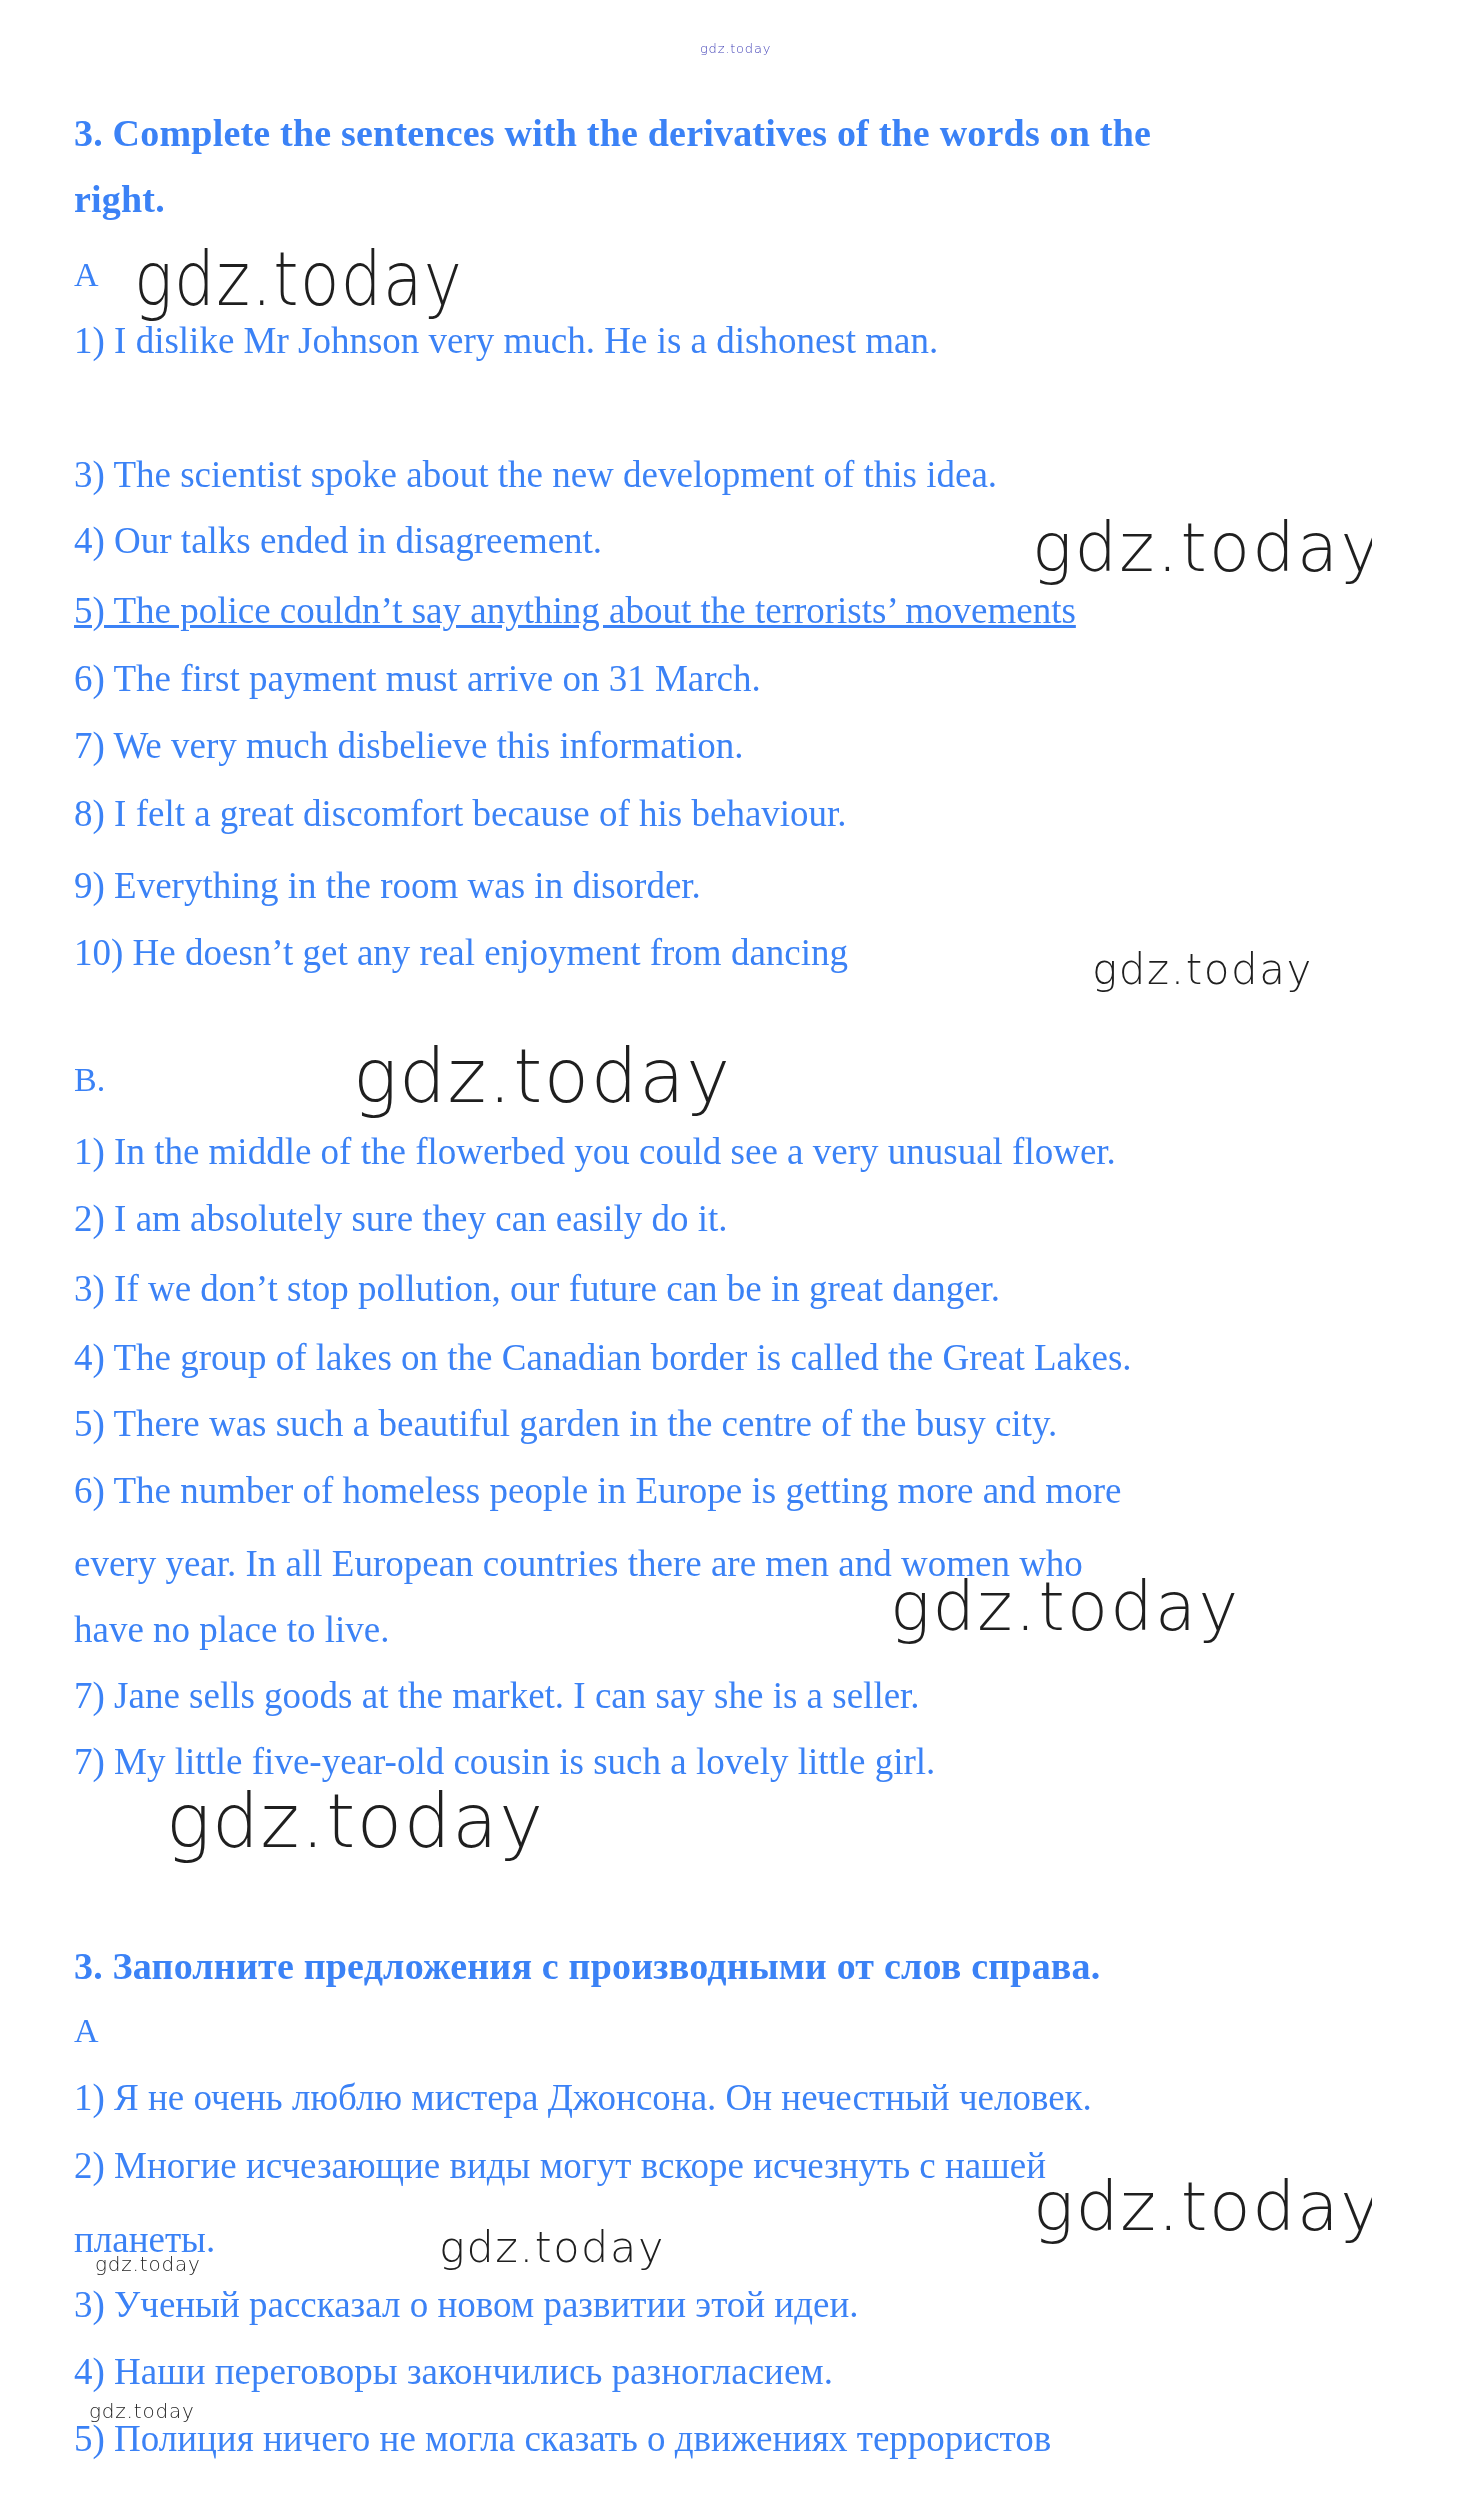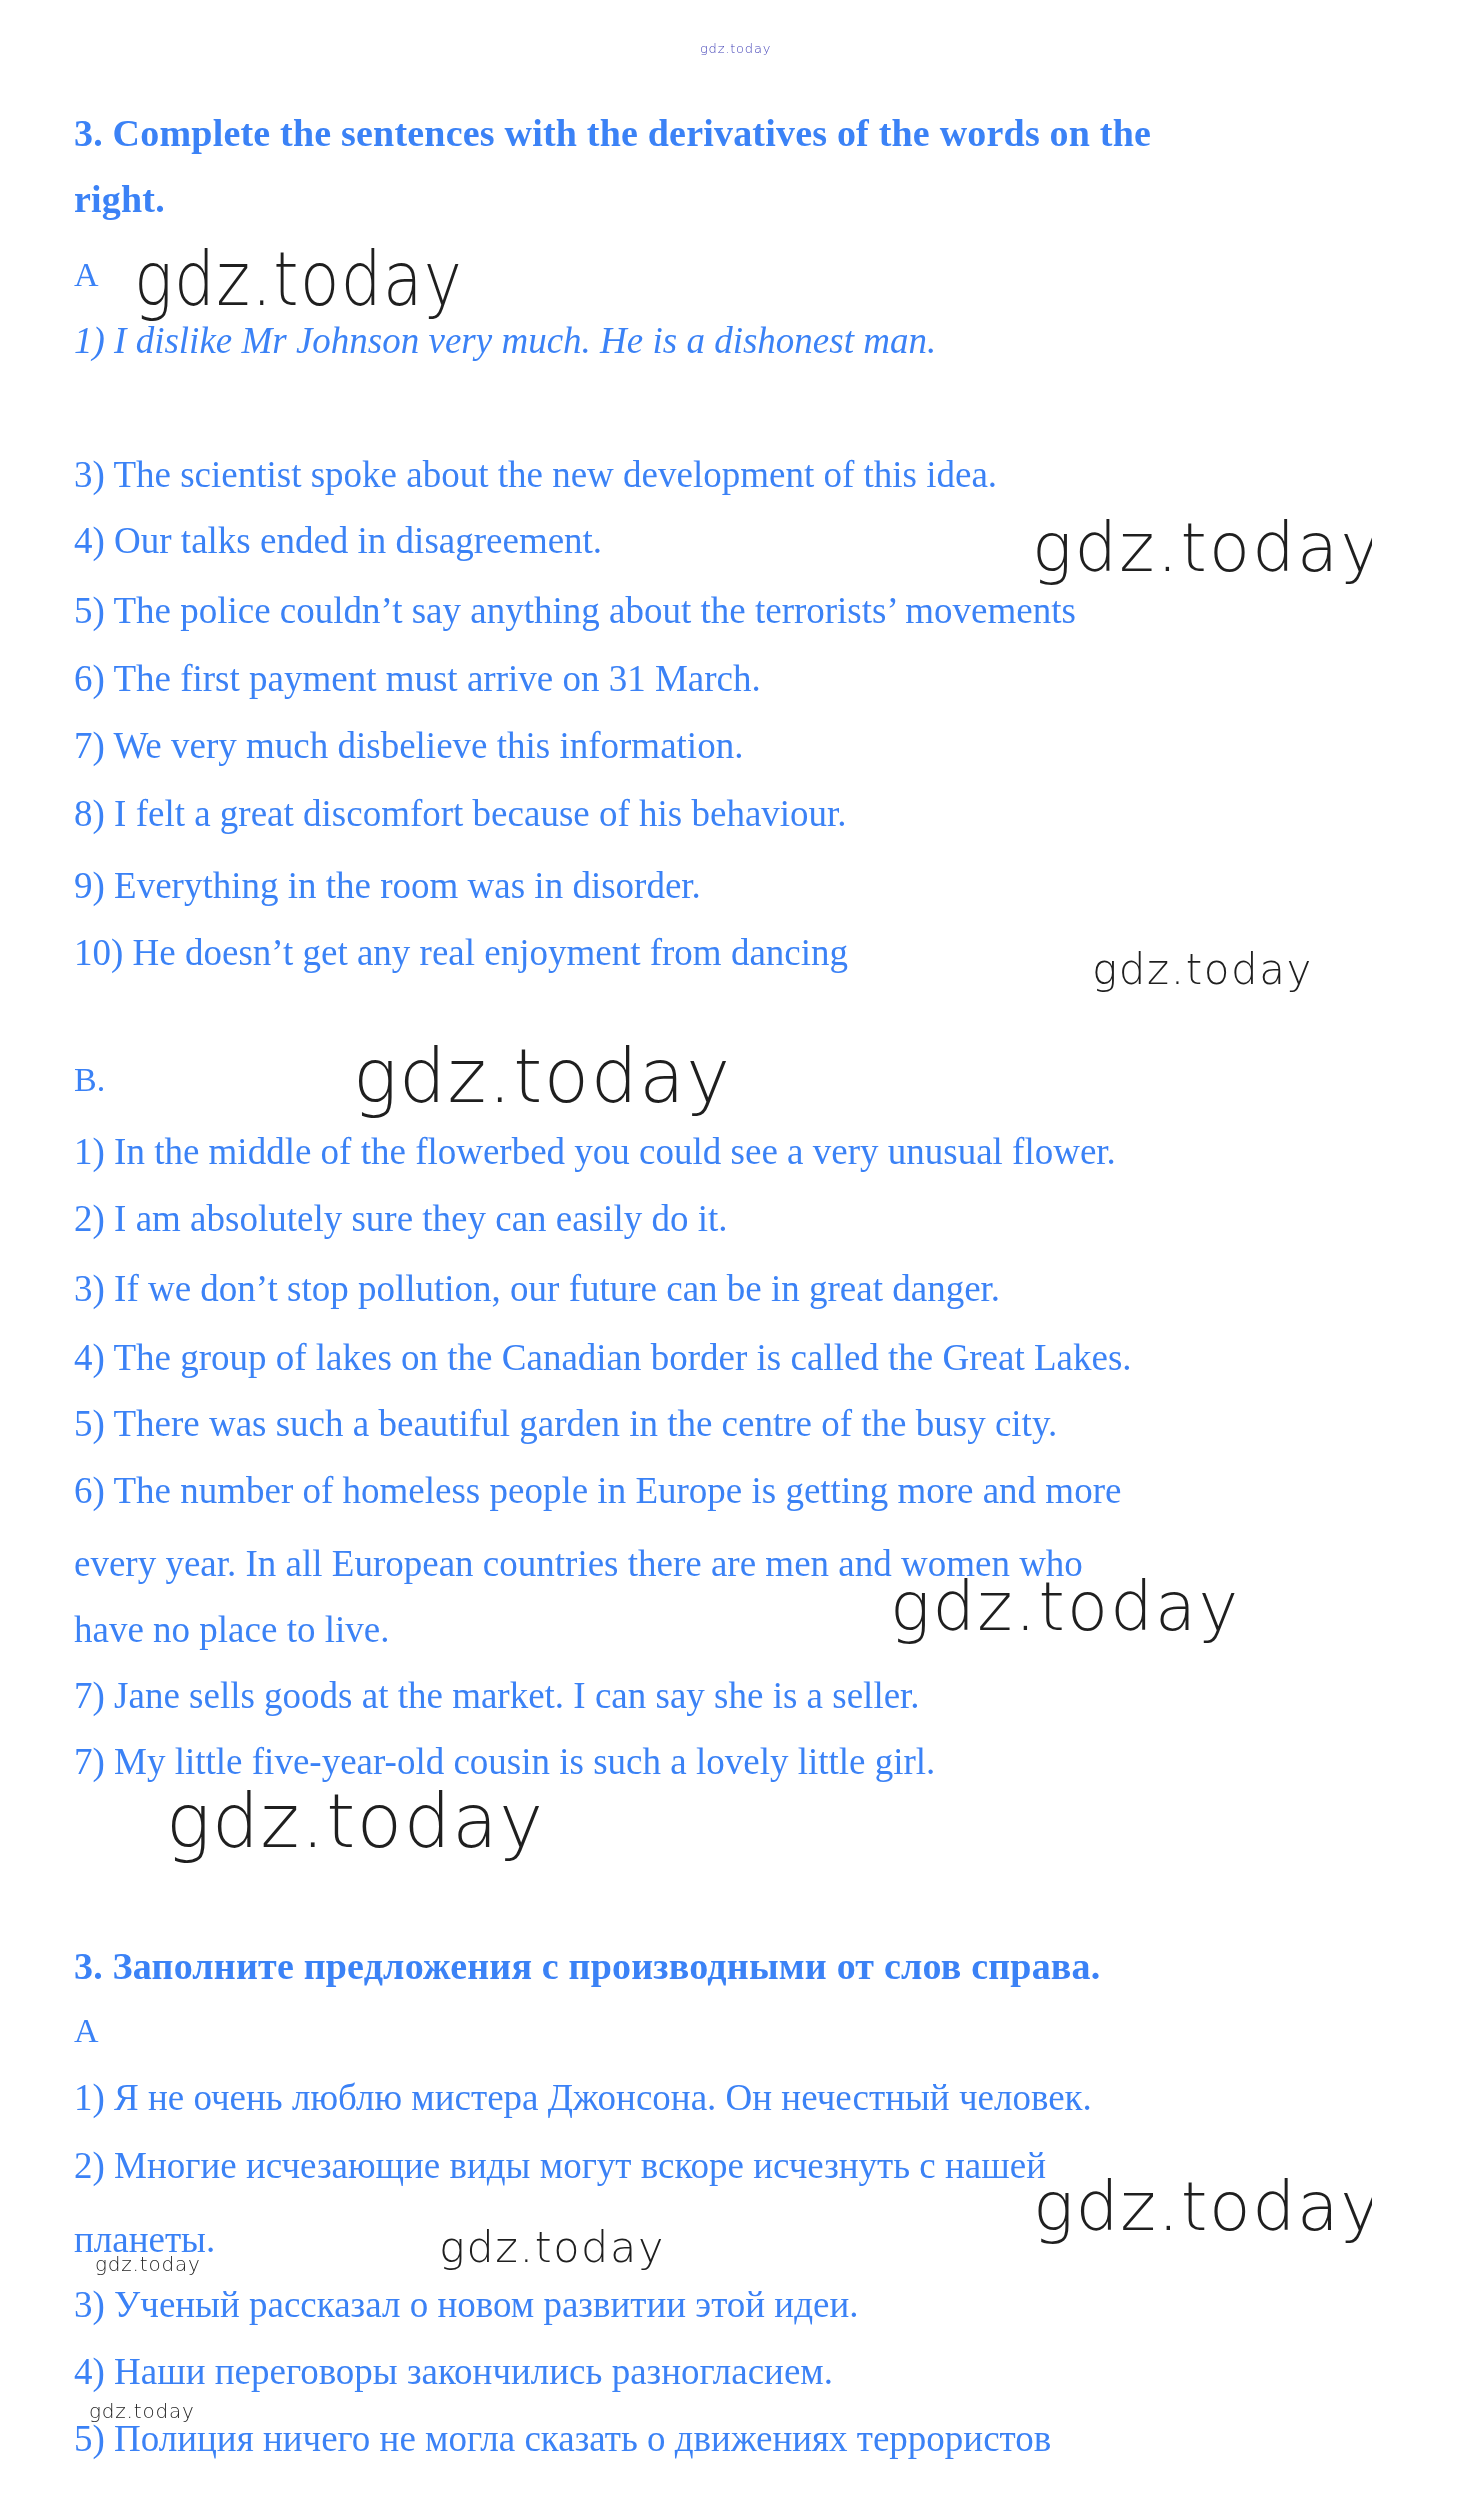--- a/index.html
+++ b/index.html
@@ -48,24 +48,24 @@
   <div class="wm" style="left:166px; top:1744px; font-size:74px;">gdz.today</div>
   <div class="wm" style="left:1033px; top:2133px; font-size:68px;">gdz.today</div>
   <div class="wm" style="left:439px; top:2186px; font-size:43px;">gdz.today</div>
   <div class="wm" style="left:95px; top:2214px; font-size:20px; letter-spacing:0.8px;">gdz.today</div>
   <div class="wm" style="left:89px; top:2361px; font-size:20px; letter-spacing:0.8px;">gdz.today</div>
 
   <div class="t bold" style="top:74px;">3. Complete the sentences with the derivatives of the words on the</div>
   <div class="t bold" style="top:140px;">right.</div>
 
   <div class="t" style="top:218px; font-size:34px;">A</div>
-  <div class="t" style="top:282px;font-style:italic;">1) I dislike Mr Johnson very much. He is a dishonest man.</div>
+  <div class="t" style="top:282px;">1) I dislike Mr Johnson very much. He is a dishonest man.</div>
   <div class="t" style="top:416px;">3) The scientist spoke about the new development of this idea.</div>
   <div class="t" style="top:482px;">4) Our talks ended in disagreement.</div>
-  <div class="t" style="top:552px;">5) The police couldn’t say anything about the terrorists’ movements</div>
+  <div class="t" style="top:552px;text-decoration:underline;">5) The police couldn’t say anything about the terrorists’ movements</div>
   <div class="t" style="top:620px;">6) The first payment must arrive on 31 March.</div>
   <div class="t" style="top:687px;">7) We very much disbelieve this information.</div>
   <div class="t" style="top:755px;">8) I felt a great discomfort because of his behaviour.</div>
   <div class="t" style="top:827px;">9) Everything in the room was in disorder.</div>
   <div class="t" style="top:894px;">10) He doesn’t get any real enjoyment from dancing</div>
 
   <div class="t" style="top:1023px; font-size:34px;">B.</div>
   <div class="t" style="top:1093px;text-align:center;">1) In the middle of the flowerbed you could see a very unusual flower.</div>
   <div class="t" style="top:1160px;">2) I am absolutely sure they can easily do it.</div>
   <div class="t" style="top:1230px;text-align:right;">3) If we don’t stop pollution, our future can be in great danger.</div>

